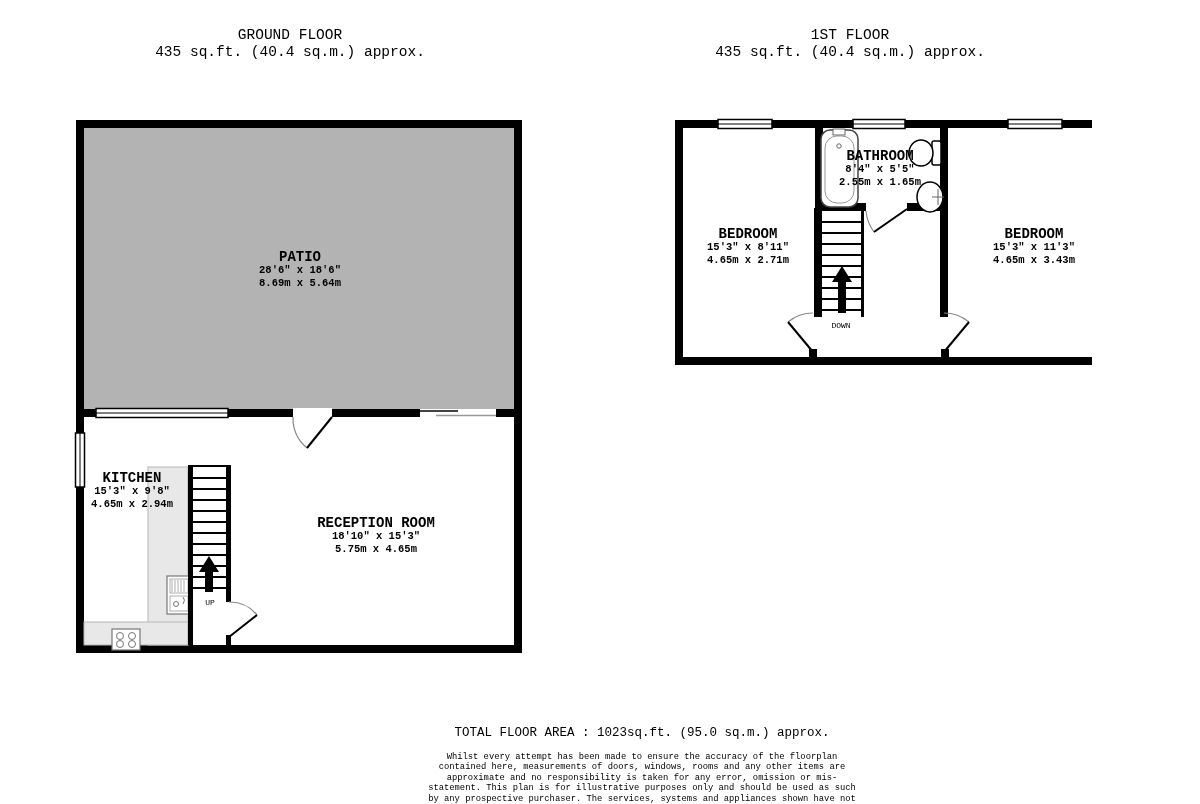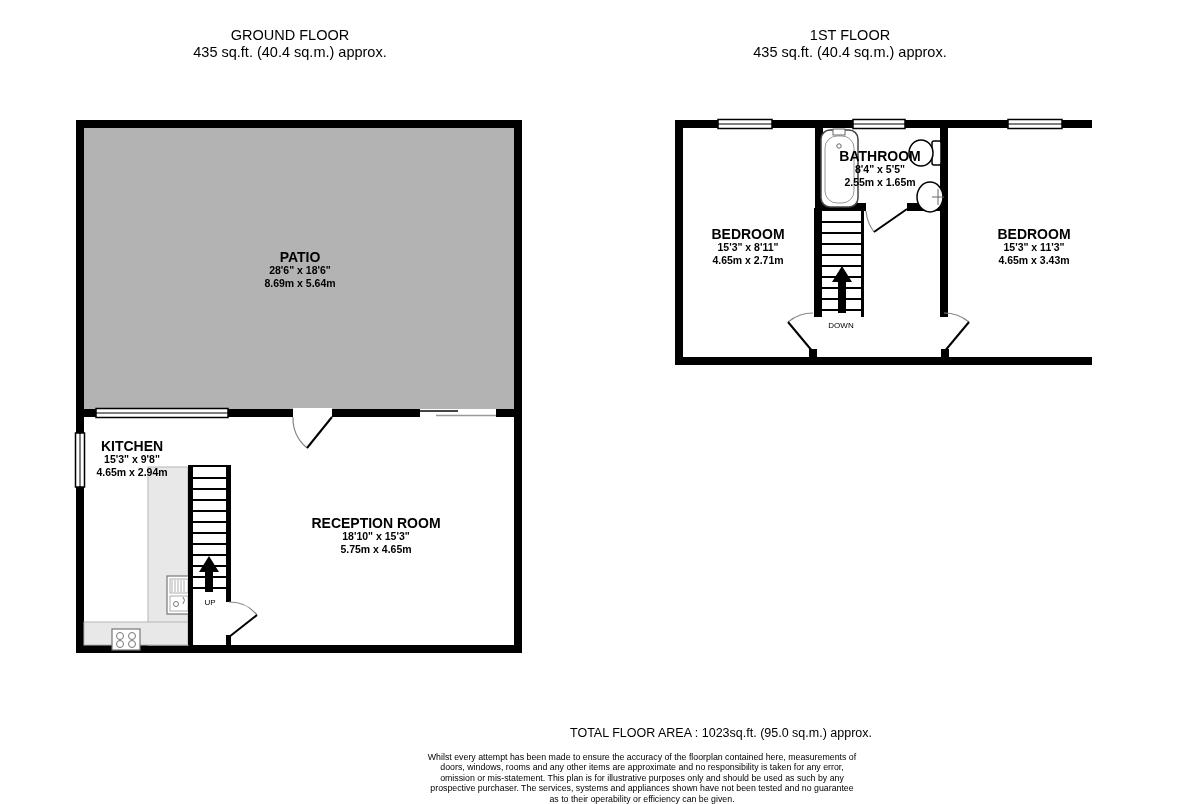--- a/index.html
+++ b/index.html
@@ -1,26 +1,26 @@
 <!DOCTYPE html>
 <html><head>
 <meta charset="utf-8">
 <style>
   html,body{margin:0;padding:0;background:#fff;}
   #canvas{position:relative;width:1092px;height:804px;background:#fff;overflow:hidden;
-          font-family:Liberation Sans, sans-serif;color:#000;}
+          font-family:Liberation Mono, monospace;color:#000;}
   svg{position:absolute;left:0;top:0;}
   .floor-title{position:absolute;transform:translateX(-50%);text-align:center;
                font-size:14.5px;line-height:17px;white-space:nowrap;}
   .room-label{position:absolute;transform:translateX(-50%);text-align:center;
               font-weight:bold;font-size:10.5px;line-height:13px;white-space:nowrap;}
   .room-label .rname{font-size:14px;}
   .stair-label{position:absolute;transform:translateX(-50%);font-size:8px;white-space:nowrap;}
   .footer{position:absolute;left:642px;transform:translateX(-50%);text-align:center;width:460px;}
-  .total-line{font-size:12.5px;margin-bottom:5px;white-space:nowrap;text-align:right;}
+  .total-line{font-size:12.5px;margin-bottom:5px;white-space:nowrap;}
   .disclaimer{font-size:8.8px;line-height:10.4px;width:432px;margin:12px auto;}
   .credit{font-size:8.8px;line-height:10.4px;}
 </style>
 </head>
 <body>
 
 <div id="canvas">
 
   <svg width="1200" height="804" viewBox="0 0 1200 804">
 
@@ -208,21 +208,21 @@
     <div>1ST FLOOR</div>
     <div>435 sq.ft. (40.4 sq.m.) approx.</div>
   </div>
 
   <div class="room-label" style="left:300px;top:251px;">
     <div class="rname">PATIO</div>
     <div>28'6"  x 18'6"</div>
     <div>8.69m  x 5.64m</div>
   </div>
 
-  <div class="room-label" style="left:132px;top:440px;">
+  <div class="room-label" style="left:132px;top:472px;">
     <div class="rname">KITCHEN</div>
     <div>15'3"  x 9'8"</div>
     <div>4.65m  x 2.94m</div>
   </div>
 
   <div class="room-label" style="left:376px;top:517px;">
     <div class="rname">RECEPTION ROOM</div>
     <div>18'10"  x 15'3"</div>
     <div>5.75m  x 4.65m</div>
   </div>

